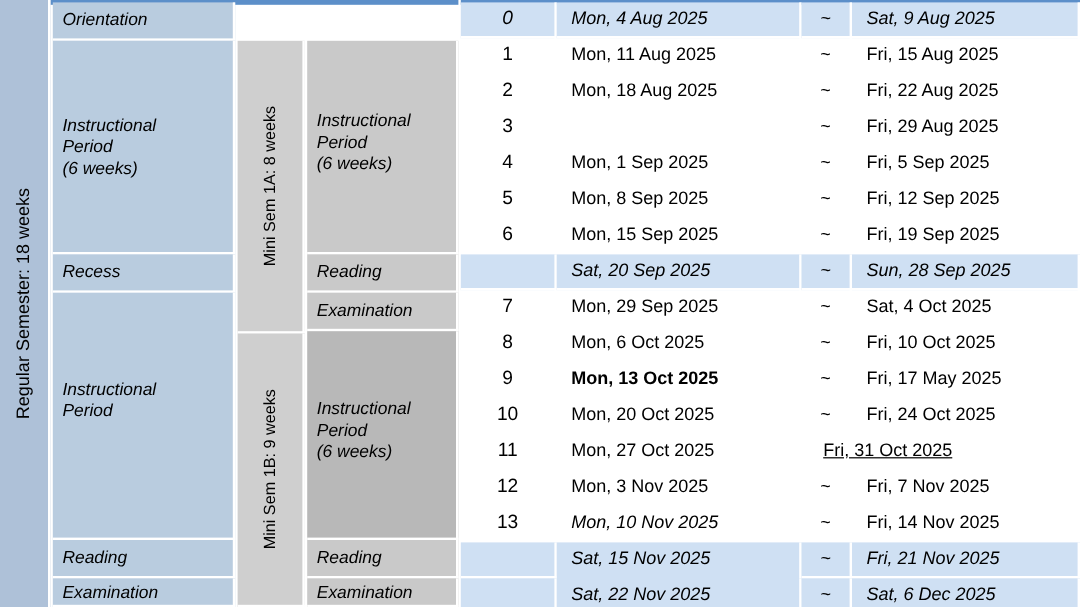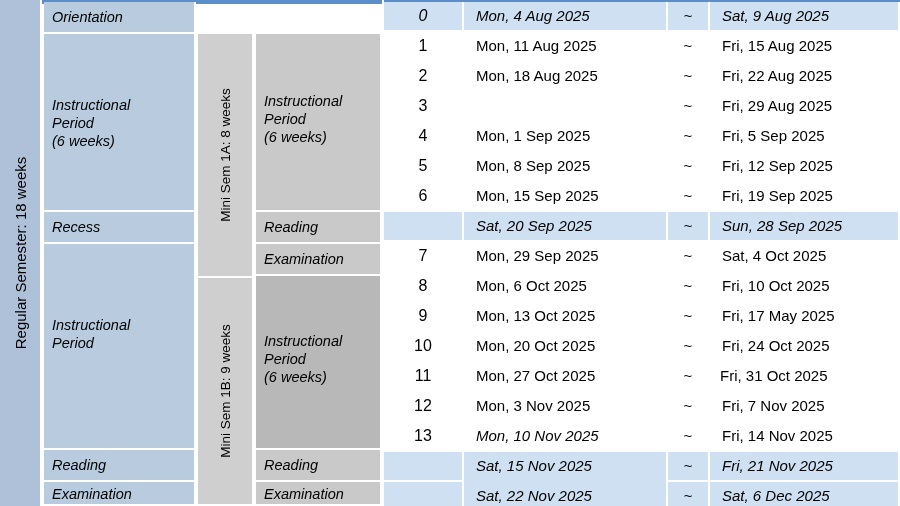--- a/index.html
+++ b/index.html
@@ -293,21 +293,21 @@
       </div>
       <div class="cell blk b-row" style="left: 668px; top: 272px; width: 42px; height: 30px;">
         <div class="tilde">~</div>
       </div>
       <div class="cell blk b-row" style="left: 710px; top: 272px; width: 190px; height: 30px;">
         <div class="dt">Fri, 10 Oct 2025</div>
       </div>
       <div class="cell blk b-row" style="left: 384px; top: 302px; width: 80px; height: 30px;">
         <div class="wk">9</div>
       </div>
-      <div class="cell blk b-row" style="left: 464px; top: 302px; width: 204px; height: 30px;">
+      <div class="cell blk b-row" style="left: 464px; top: 302px; width: 204px; height: 30px; font-weight: bold;">
         <div class="dt">Mon, 13 Oct 2025</div>
       </div>
       <div class="cell blk b-row" style="left: 668px; top: 302px; width: 42px; height: 30px;">
         <div class="tilde">~</div>
       </div>
       <div class="cell blk b-row" style="left: 710px; top: 302px; width: 190px; height: 30px;">
         <div class="dt">Fri, 17 May 2025</div>
       </div>
       <div class="cell blk b-row" style="left: 384px; top: 332px; width: 80px; height: 30px;">
         <div class="wk">10</div>
@@ -323,21 +323,21 @@
       </div>
       <div class="cell blk b-row" style="left: 384px; top: 362px; width: 80px; height: 30px;">
         <div class="wk">11</div>
       </div>
       <div class="cell blk b-row" style="left: 464px; top: 362px; width: 204px; height: 30px;">
         <div class="dt">Mon, 27 Oct 2025</div>
       </div>
       <div class="cell blk b-row" style="left: 668px; top: 362px; width: 42px; height: 30px;">
         <div class="tilde">~</div>
       </div>
-      <div class="cell blk b-row" style="left: 708px; top: 362px; width: 190px; height: 30px;">
+      <div class="cell blk b-row" style="left: 674px; top: 362px; width: 190px; height: 30px; text-decoration: underline;">
         <div class="dt">Fri, 31 Oct 2025</div>
       </div>
       <div class="cell blk b-row" style="left: 384px; top: 392px; width: 80px; height: 30px;">
         <div class="wk">12</div>
       </div>
       <div class="cell blk b-row" style="left: 464px; top: 392px; width: 204px; height: 30px;">
         <div class="dt">Mon, 3 Nov 2025</div>
       </div>
       <div class="cell blk b-row" style="left: 668px; top: 392px; width: 42px; height: 30px;">
         <div class="tilde">~</div>

